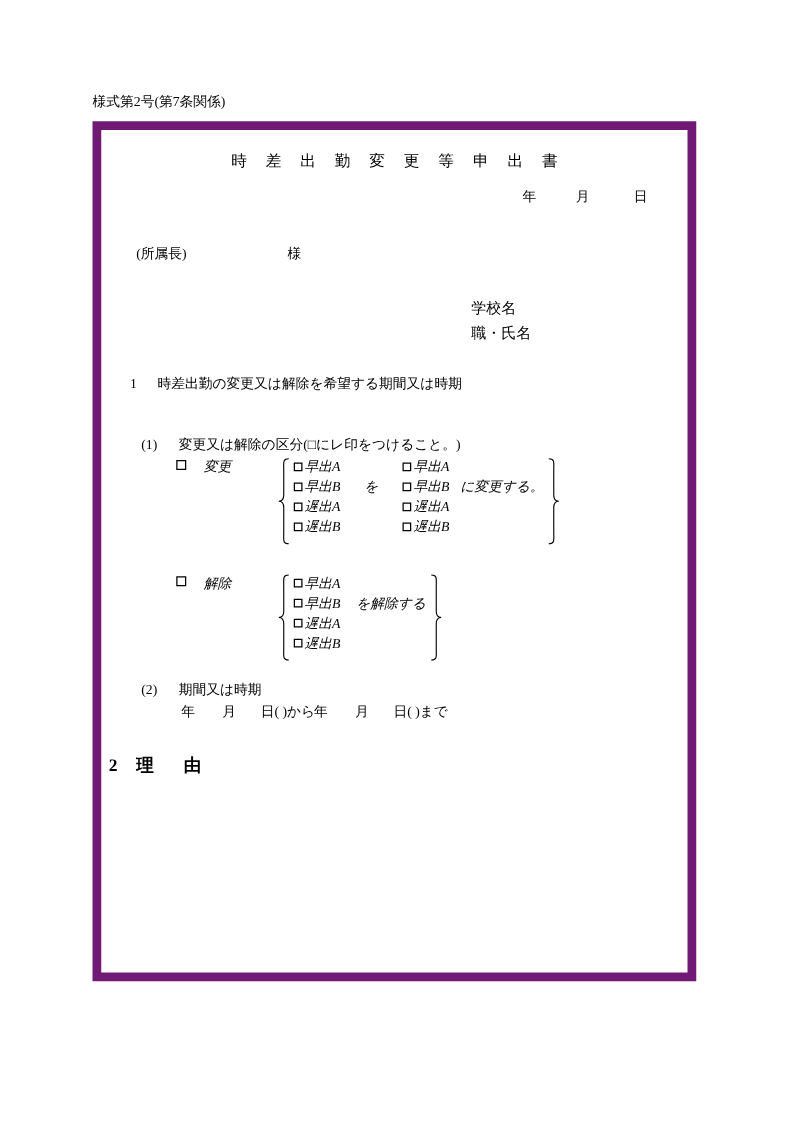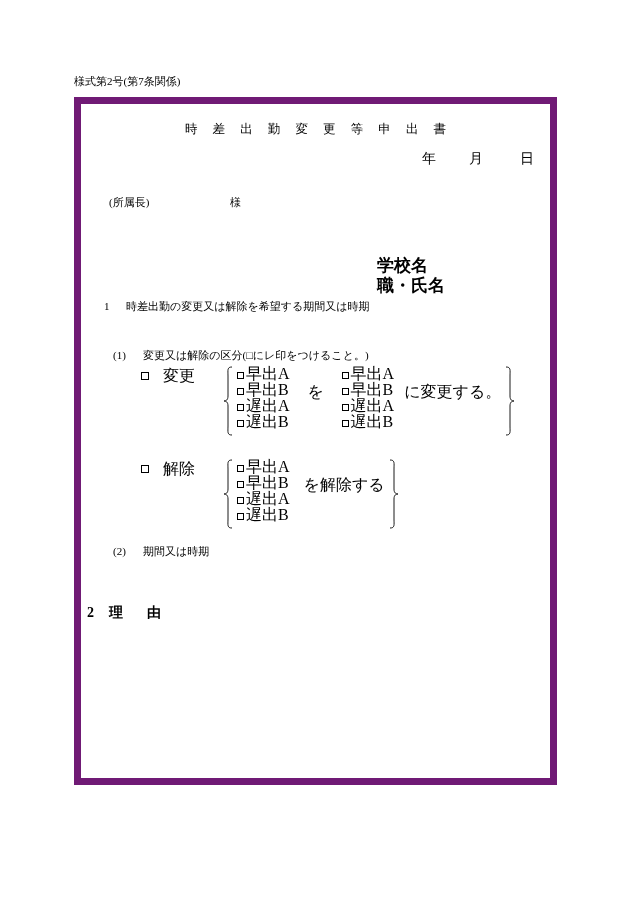--- a/index.html
+++ b/index.html
@@ -44,23 +44,23 @@
     left: 0;
     right: 0;
     top: 17px;
     text-align: center;
     font-size: 12.5px;
     letter-spacing: 6px;
     padding-left: 6px;
   }
   .date-line {
     position: absolute;
-    right: 16px;
+    right: 32px;
     top: 46px;
-    font-size: 14px;
+    font-size: 11px;
     white-space: nowrap;
   }
   .date-line span { display: inline-block; }
   .gap-sm { width: 26px; }
   .gap-md { width: 30px; }
 
   .addressee {
     position: absolute;
     left: 28px;
     top: 91px;
@@ -68,24 +68,23 @@
     white-space: nowrap;
   }
   .addressee .sama {
     display: inline-block;
     margin-left: 78px;
   }
 
   .school-block {
     position: absolute;
     left: 296px;
-    top: 152px;
-    font-size: 17px;
+    top: 132px;
+    font-size: 12px;
     line-height: 20px;
-    font-weight: bold;
   }
 
   .sec1 {
     position: absolute;
     left: 6px;
     top: 195px;
     font-size: 11px;
     white-space: nowrap;
     margin-left: 17px;
   }
@@ -96,22 +95,23 @@
     left: 32px;
     top: 244px;
     font-size: 11px;
     white-space: nowrap;
   }
   .sub1 .num { display: inline-block; width: 30px; }
 
   
   .group {
     position: absolute;
-    font-size: 16px;
-    white-space: nowrap;
+    font-size: 11px;
+    white-space: nowrap;
+    font-style: italic;
   }
   .grp-change { left: 60px; top: 262px; }
   .grp-release { left: 60px; top: 355px; }
 
   .chk-label {
     display: inline-block;
     vertical-align: top;
   }
   .chk-box {
     display: inline-block;
@@ -289,19 +289,27 @@
         <svg width="10" height="70" viewBox="0 0 10 70">
           <path d="M1 1 C6 1 5 4 5 10 L5 30 C5 34 7 35 9 35 C7 35 5 36 5 40 L5 60 C5 66 6 69 1 69" fill="none" stroke="#000" stroke-width="0.9"></path>
         </svg>
       </span>
     </div>
 
     <div class="sub2">
       <span class="num">(2)</span><span>期間又は時期</span>
     </div>
 
+    <div class="period-line">
+      <span class="g1">年</span>
+      <span class="g2">月</span>
+      <span class="g3">日(  )から</span>
+      <span class="g1">年</span>
+      <span class="g2">月</span>
+      <span>日(  )まで</span>
+    </div>
 
     <div class="sec2">
       <span class="num">2</span><span class="lbl">理　由</span>
     </div>
 
   </div>
 </div>
 
 </body></html>

